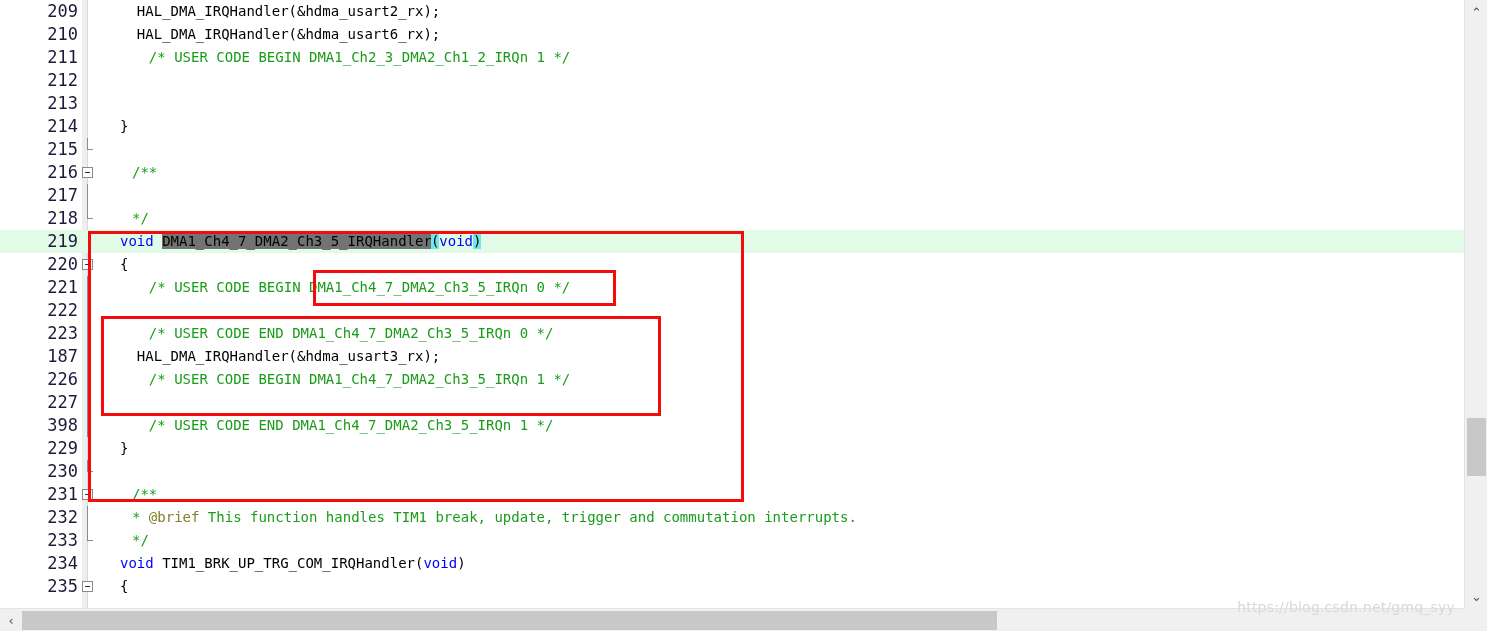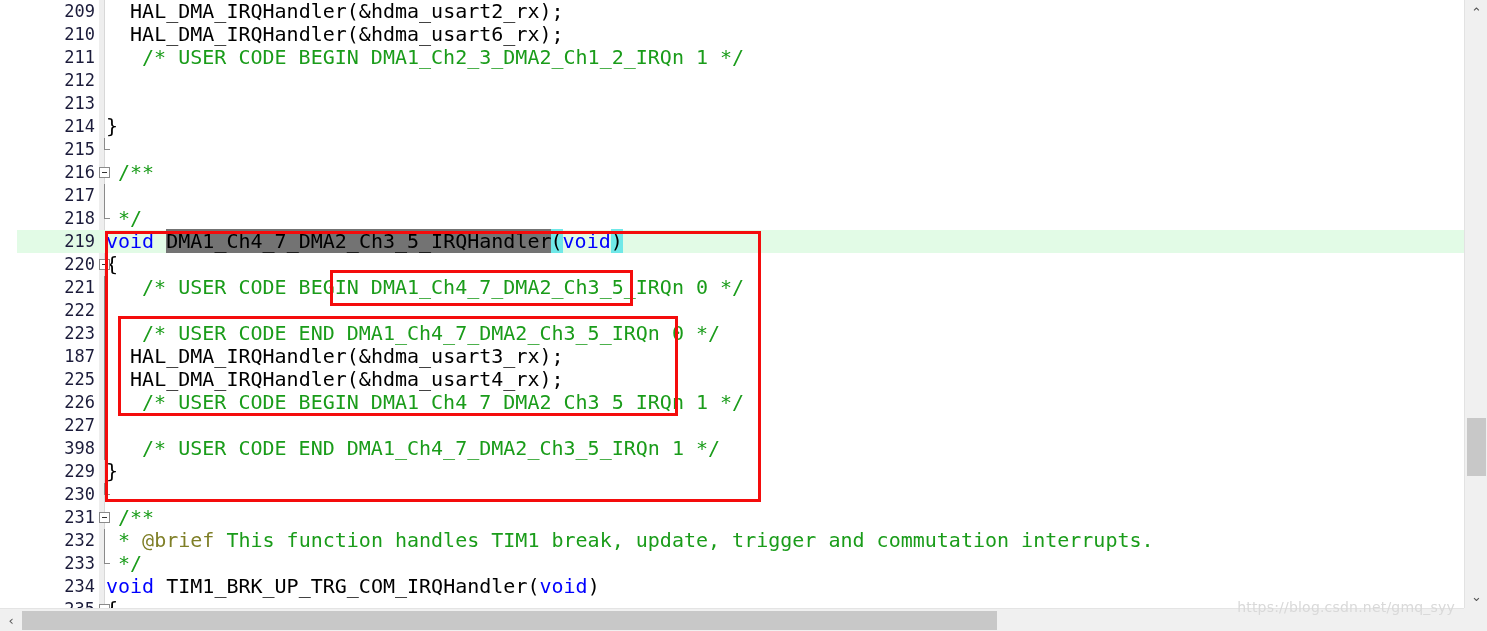--- a/index.html
+++ b/index.html
@@ -14,21 +14,21 @@
   #root {
     position: relative;
     width: 1487px;
     height: 631px;
     background: #ffffff;
   }
 
   
   #editor {
     position: absolute;
-    left: 17px; top: 0;
+    left: 0; top: 0;
     width: 1464px;
     height: 608px;
     overflow: hidden;
     background: #ffffff;
   }
 
   
   .gutter-bg {
     position: absolute;
     left: 0; top: 0;
@@ -77,23 +77,24 @@
     width: 7px; height: 23px;
     z-index: 3;
   }
 
   .codecell {
     position: absolute;
     left: 89px; top: 0;
     height: 23px;
     white-space: pre;
     z-index: 2;
-    font-size: 20px;
+    font-size: 14px;
     letter-spacing: 0px;
     color: #000000;
+    padding-left: 31px;
   }
 
   
   .kw   { color: #0000ff; }
   .cmt  { color: #1a9c1a; margin-left: 12px; }
   .brief{ color: #7f7f27; }
   .sel  { background: #737373; }
   .brk  { background: #6fe8e8; }
 
   
@@ -248,21 +249,20 @@
         <div class="row"><span class="lineno">215</span><span class="foldcol"><span class="foldend"></span></span><span class="codecell"></span></div>
         <div class="row"><span class="lineno">216</span><span class="foldcol"><span class="foldbox"></span></span><span class="codecell"><span class="cmt">/**</span></span></div>
         <div class="row"><span class="lineno">217</span><span class="foldcol"><span class="foldline"></span></span></div>
         <div class="row"><span class="lineno">218</span><span class="foldcol"><span class="foldend"></span></span><span class="codecell"><span class="cmt">*/</span></span></div>
         <div class="row hl"><span class="lineno">219</span><span class="foldcol"></span><span class="codecell"><span class="kw">void</span> <span class="sel">DMA1_Ch4_7_DMA2_Ch3_5_IRQHandler</span><span class="caret"></span><span class="brk">(</span><span class="kw">void</span><span class="brk">)</span></span><span class="wordrule" style="left: 144.1px; width: 352.64px;"></span></div>
         <div class="row"><span class="lineno">220</span><span class="foldcol"><span class="foldbox"></span></span><span class="codecell">{</span></div>
         <div class="row"><span class="lineno">221</span><span class="foldcol"><span class="foldline"></span></span><span class="codecell"><span class="cmt">  /* USER CODE BEGIN DMA1_Ch4_7_DMA2_Ch3_5_IRQn 0 */</span></span></div>
         <div class="row"><span class="lineno">222</span><span class="foldcol"><span class="foldline"></span></span><span class="codecell"></span></div>
         <div class="row"><span class="lineno">223</span><span class="foldcol"><span class="foldline"></span></span><span class="codecell"><span class="cmt">  /* USER CODE END DMA1_Ch4_7_DMA2_Ch3_5_IRQn 0 */</span></span></div>
         <div class="row"><span class="lineno">187</span><span class="foldcol"><span class="foldline"></span></span><span class="codecell">  HAL_DMA_IRQHandler(&amp;hdma_usart3_rx);</span></div>
-        <div class="row"><span class="lineno">225</span><span class="foldcol"><span class="foldline"></span></span><span class="codecell">  HAL_DMA_IRQHandler(&amp;hdma_usart4_rx);</span></div>
         <div class="row"><span class="lineno">226</span><span class="foldcol"><span class="foldline"></span></span><span class="codecell"><span class="cmt">  /* USER CODE BEGIN DMA1_Ch4_7_DMA2_Ch3_5_IRQn 1 */</span></span></div>
         <div class="row"><span class="lineno">227</span><span class="foldcol"><span class="foldline"></span></span><span class="codecell"></span></div>
         <div class="row"><span class="lineno">398</span><span class="foldcol"><span class="foldline"></span></span><span class="codecell"><span class="cmt">  /* USER CODE END DMA1_Ch4_7_DMA2_Ch3_5_IRQn 1 */</span></span></div>
         <div class="row"><span class="lineno">229</span><span class="foldcol"></span><span class="codecell">}</span></div>
         <div class="row"><span class="lineno">230</span><span class="foldcol"><span class="foldend"></span></span><span class="codecell"></span></div>
         <div class="row"><span class="lineno">231</span><span class="foldcol"><span class="foldbox"></span></span><span class="codecell"><span class="cmt">/**</span></span></div>
         <div class="row"><span class="lineno">232</span><span class="foldcol"><span class="foldline"></span></span><span class="codecell"><span class="cmt">* <span class="brief">@brief</span> This function handles TIM1 break, update, trigger and commutation interrupts.</span></span></div>
         <div class="row"><span class="lineno">233</span><span class="foldcol"><span class="foldend"></span></span><span class="codecell"><span class="cmt">*/</span></span></div>
         <div class="row"><span class="lineno">234</span><span class="foldcol"></span><span class="codecell"><span class="kw">void</span> TIM1_BRK_UP_TRG_COM_IRQHandler(<span class="kw">void</span>)</span></div>
         <div class="row"><span class="lineno">235</span><span class="foldcol"><span class="foldbox"></span></span><span class="codecell">{</span></div>

